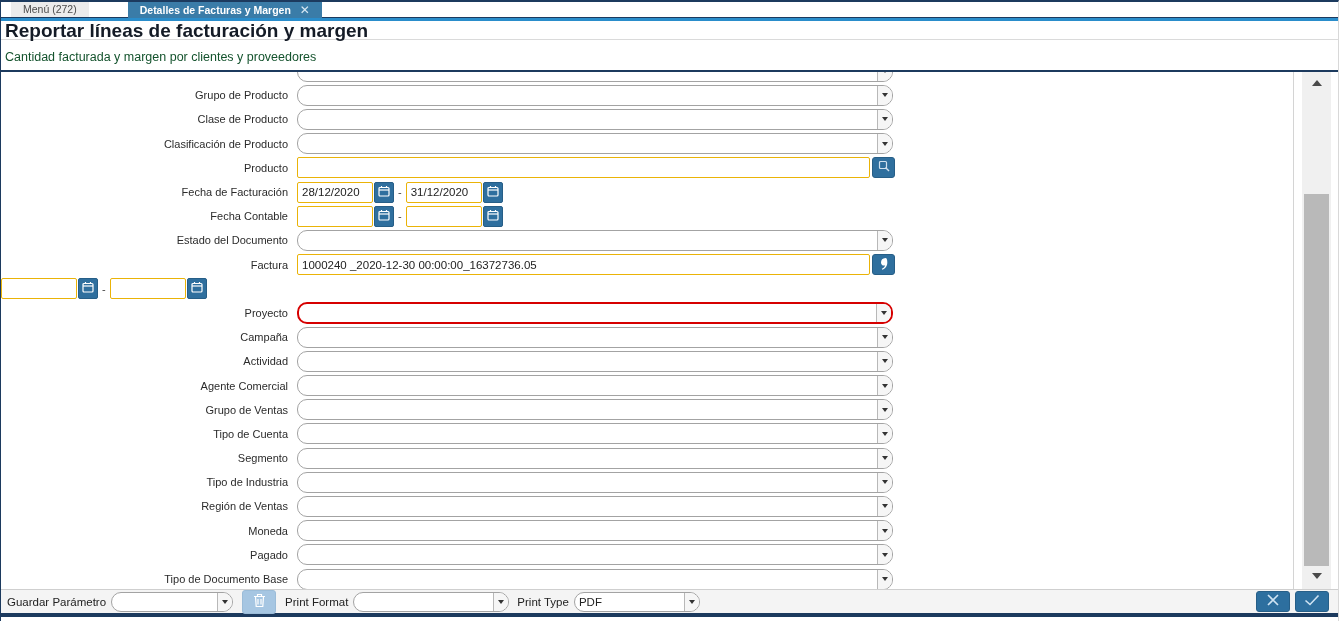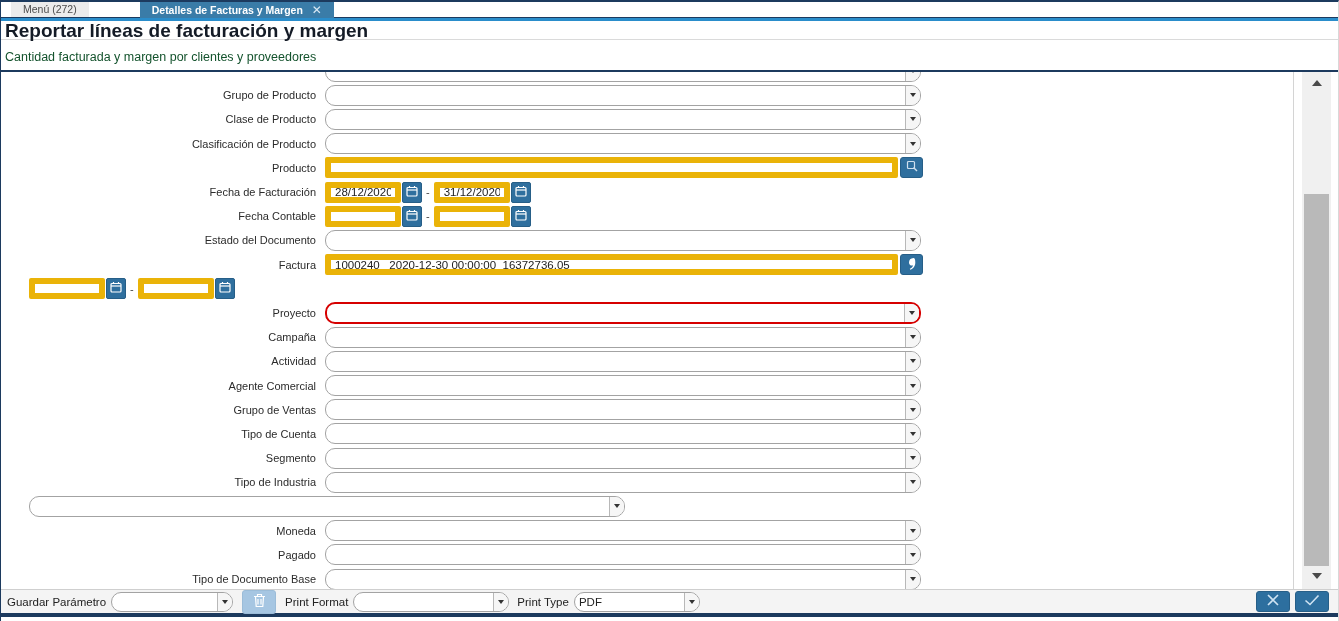--- a/index.html
+++ b/index.html
@@ -3,46 +3,46 @@
 <meta charset="utf-8">
 <style>
   * { margin:0; padding:0; box-sizing:border-box; }
   body { background:#ffffff; font-family:"Liberation Sans","DejaVu Sans",sans-serif; }
   .window{
     position:relative; width:1339px; height:621px; background:#fff;
     border-top:2px solid #1c3a5e; border-left:1px solid #1c3a5e; border-right:1px solid #d8d8d8;
     overflow:hidden;
   }
   
-  .tabbar{ height:16px; display:flex; align-items:flex-end; padding-left:10px; gap:16px;
+  .tabbar{ height:16px; display:flex; align-items:flex-end; padding-left:10px; gap:4px;
            border-bottom:1px solid #1c3a5e; background:#fff; }
   .tab{ height:15px; line-height:15px; padding:0 12px; font-size:10.5px; white-space:nowrap; cursor:pointer; }
   .tab.inactive{ background:#ececec; color:#4c4c4c; }
   .tab.active{ background:#3a7ca8; color:#fff; font-weight:bold; display:flex; align-items:center; gap:9px; margin-bottom:-1px; height:16px;margin-left:35px; }
   .tabclose{ font-size:12px; font-weight:normal; color:#dbeaf5; cursor:pointer; line-height:12px; }
   .blueline{ height:3px; background:#2a8dcb; }
   
   .titlebar{ height:19px; line-height:19px; padding-left:4px; font-size:19px; font-weight:bold; color:#141b26;
              border-bottom:1px solid #dadada; background:#fff; }
   .subtitlebar{ height:32px; padding:10px 0 0 4px; font-size:12.5px; color:#14532d;
                 border-bottom:2px solid #1c3a5e; background:#fff; }
   
   .content{ position:relative; height:517px; background:#fff; overflow:hidden; }
   .form-area{ position:absolute; left:0; top:0; width:1293px; height:100%;
               border-right:1px solid #d4d4d4; overflow:hidden; background:#fff; }
-  #form-rows{ margin-top:-13px;margin-left:28px; }
+  #form-rows{ margin-top:-13px; }
   .frow{ height:24.2px; display:flex; align-items:center; }
   .flabel{ width:296px; text-align:right; padding-right:9px; font-size:11px; color:#2b2b2b; white-space:nowrap; }
   .fctrl{ display:flex; align-items:center; }
   .combo{ width:596px; height:21px; border:1px solid #a3a3a3; border-radius:10px; background:#fff; display:flex; overflow:hidden; }
   .combo .ctext{ flex:1; font-size:11.5px; line-height:19px; padding-left:4px; color:#222; }
   .combo .cbtn{ width:15px; border-left:1px solid #b8b8b8; background:#f6f6f6; display:flex; align-items:center; justify-content:center; cursor:pointer; }
   .tri{ width:0; height:0; border-left:3.5px solid transparent; border-right:3.5px solid transparent; border-top:4px solid #333; }
   .combo.red{ border:2px solid #d60000; height:22px; }
-  .txt{ height:21px; border:6px solid #eab308; border-radius:2px; font-size:11.5px; padding:0 4px; color:#222;
+  .txt{ height:21px; border:1px solid #eab308; border-radius:2px; font-size:11.5px; padding:0 4px; color:#222;
         font-family:"Liberation Sans","DejaVu Sans",sans-serif; background:#fff; }
   .txt.wide{ width:573px; }
   .txt.date{ width:76px; }
   .bluebtn{ width:23px; height:21px; margin-left:2px; background:#2f6f9e; border:1px solid #265e87; border-radius:3px;
             display:flex; align-items:center; justify-content:center; cursor:pointer; padding:0; }
   .calbtn{ width:20px; height:21px; margin-left:1px; background:#2f6f9e; border:1px solid #265e87; border-radius:2px;
            display:flex; align-items:center; justify-content:center; cursor:pointer; padding:0; }
   .dategrp{ display:flex; align-items:center; }
   .dash{ margin:0 4px; color:#444; font-size:11px; }
   
@@ -331,20 +331,21 @@
             <div class="fctrl">
               <div class="combo">
                 <div class="ctext"></div>
                 <div class="cbtn">
                   <span class="tri"></span>
                 </div>
               </div>
             </div>
           </div>
           <div class="frow">
+            <div class="flabel">Región de Ventas</div>
             <div class="fctrl">
               <div class="combo">
                 <div class="ctext"></div>
                 <div class="cbtn">
                   <span class="tri"></span>
                 </div>
               </div>
             </div>
           </div>
           <div class="frow">

